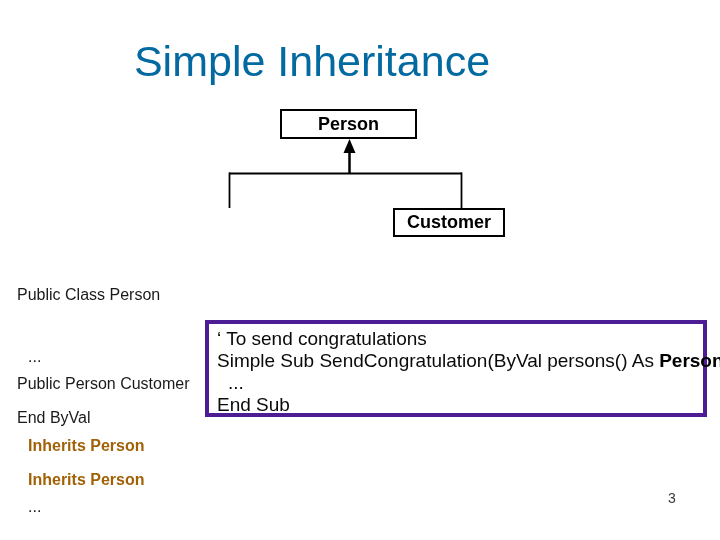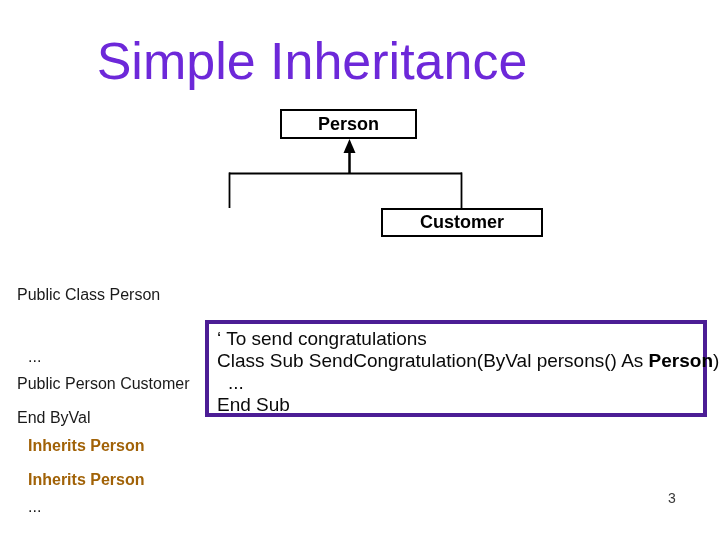--- a/index.html
+++ b/index.html
@@ -15,23 +15,23 @@
     overflow: hidden;
     font-family: "Liberation Sans", sans-serif;
     color: #000000;
   }
   .slide-title {
     position: absolute;
     left: 0;
     top: 36px;
     width: 624px;
     text-align: center;
-    font-size: 52px;
+    font-size: 43px;
     line-height: 50px;
-    color: #6d28d9;
+    color: #0369a1;
     white-space: nowrap;
   }
   .connector-svg {
     position: absolute;
     left: 0;
     top: 0;
     width: 720px;
     height: 540px;
     pointer-events: none;
   }
@@ -42,21 +42,21 @@
     background: #ffffff;
     display: flex;
     align-items: center;
     justify-content: center;
     font-weight: bold;
     font-size: 18px;
     white-space: nowrap;
   }
   .node-person   { left: 280px; top: 109px; width: 137px; height: 30px; }
   .node-employee { left: 163px; top: 208px; width: 136px; height: 29px; }
-  .node-customer { left: 381px; top: 208px; width: 162px; height: 29px; }
+  .node-customer { left: 393px; top: 208px; width: 112px; height: 29px; }
 
   .code-block {
     position: absolute;
     left: 17px;
     font-size: 16px;
     line-height: 20.5px;
     color: #1a1a1a;
     white-space: pre;
   }
   .code-block .indent { padding-left: 11px; }
@@ -129,20 +129,20 @@
   </div>
 
   <div class="code-block block-employee">
     <div class="indent bold-line">Inherits Person</div>
     
     
   </div>
 
   <div class="congrats-box">
     <div>‘ To send congratulations</div>
-    <div><span>Class Sub SendCongratulation(ByVal persons() As </span><span class="bold-type">Person</span><span>)</span></div>
+    <div><span>Simple Sub SendCongratulation(ByVal persons() As </span><span class="bold-type">Person</span><span>)</span></div>
     <div class="indent">...</div>
     <div>End Sub</div>
   </div>
 
   <div class="page-number">3</div>
 
 </div>
 
 </body></html>

